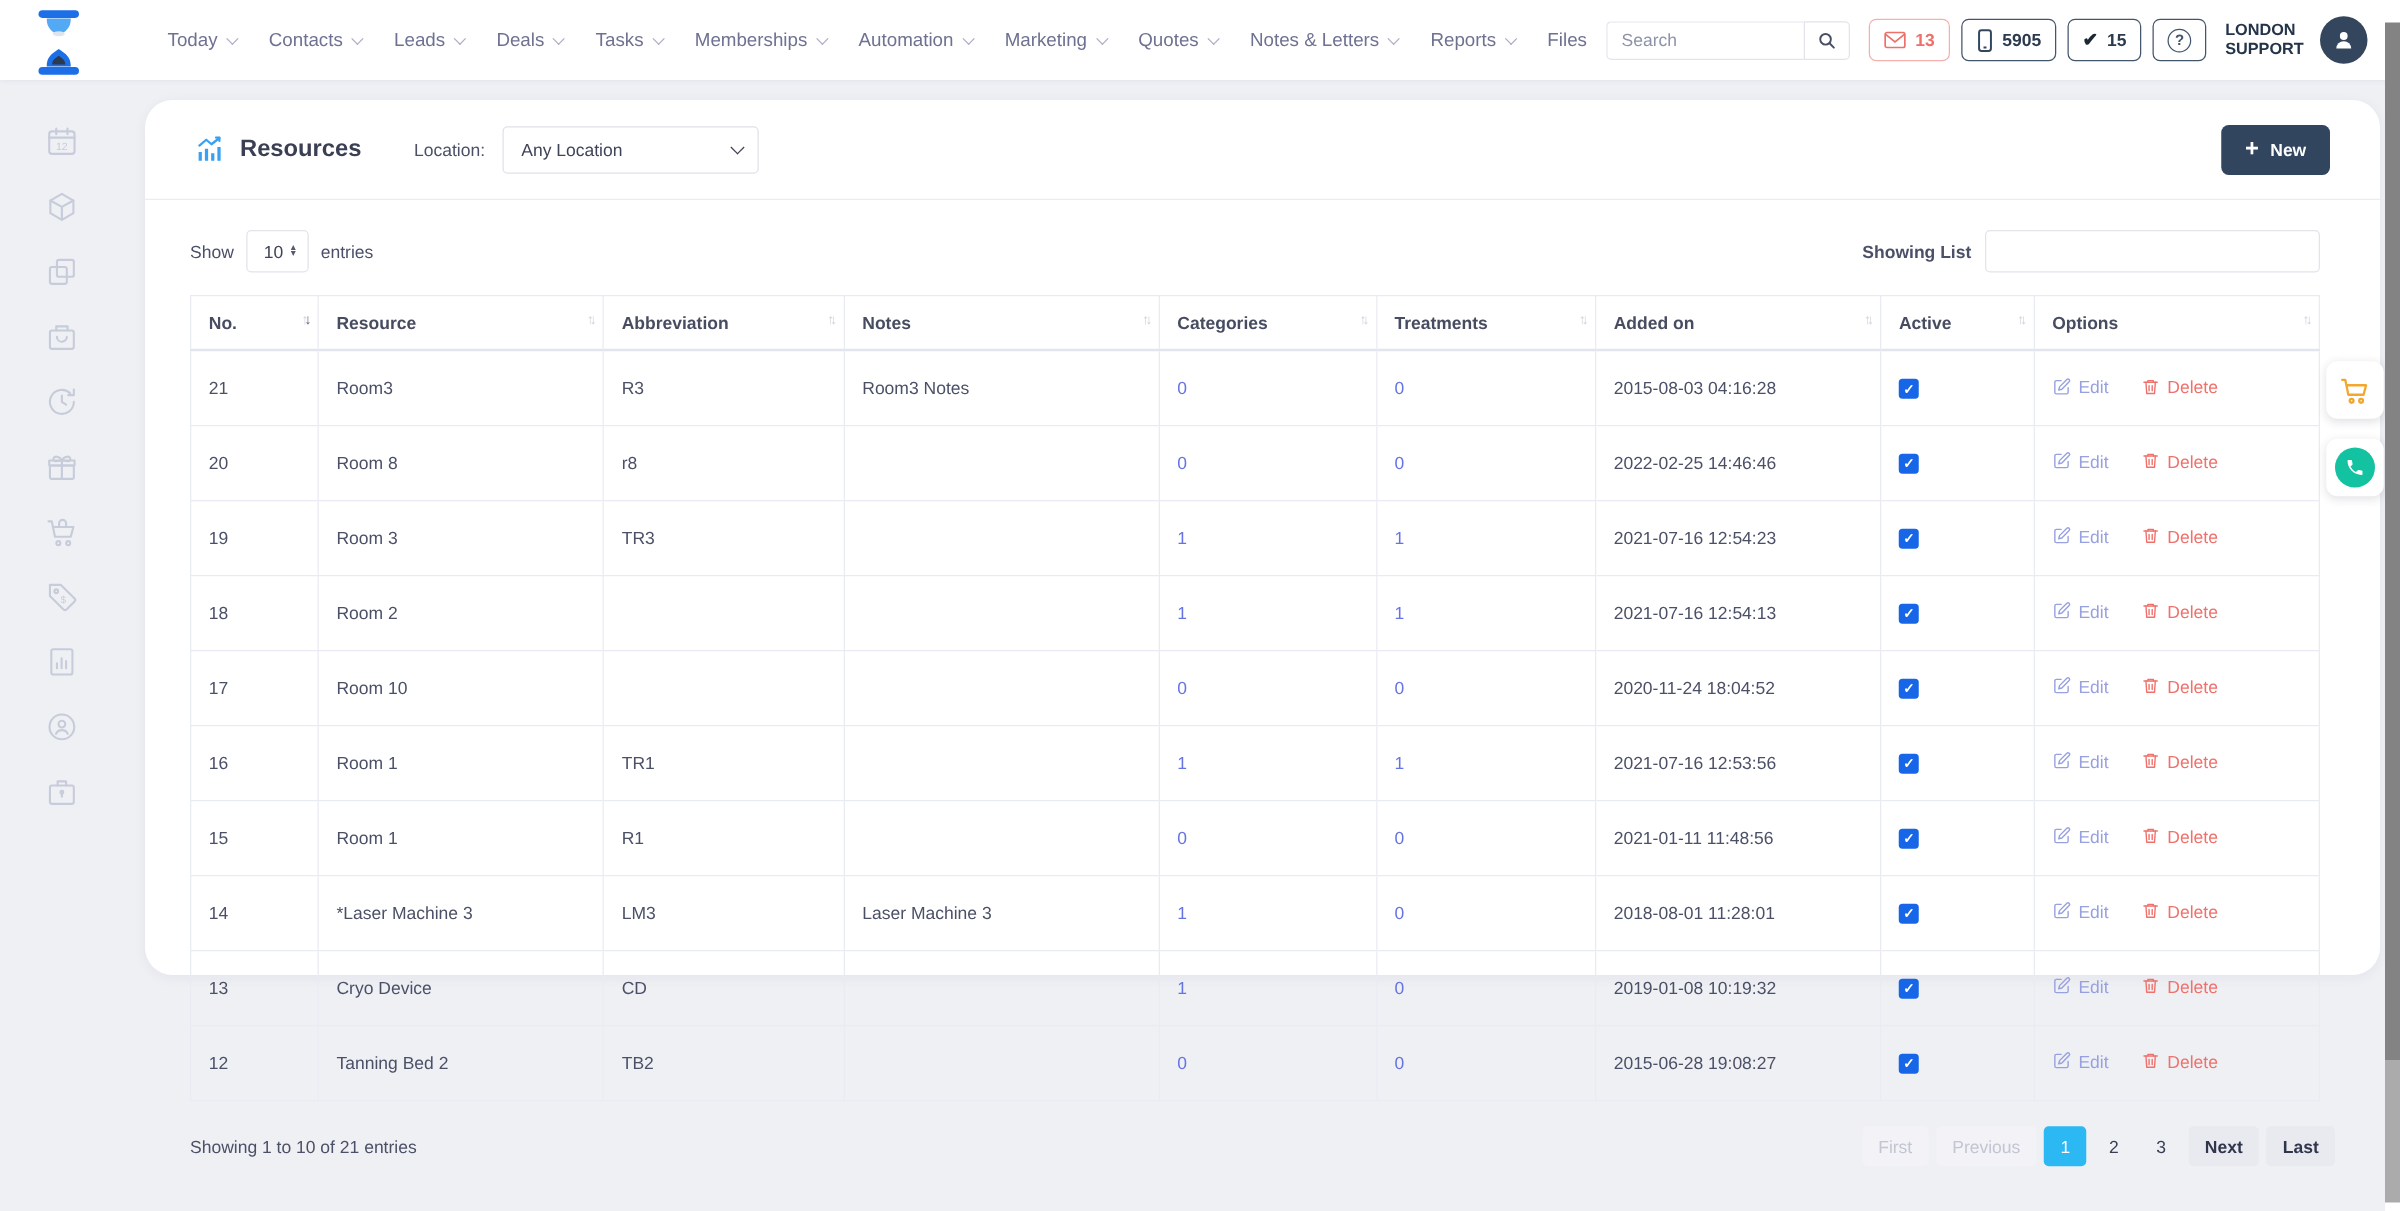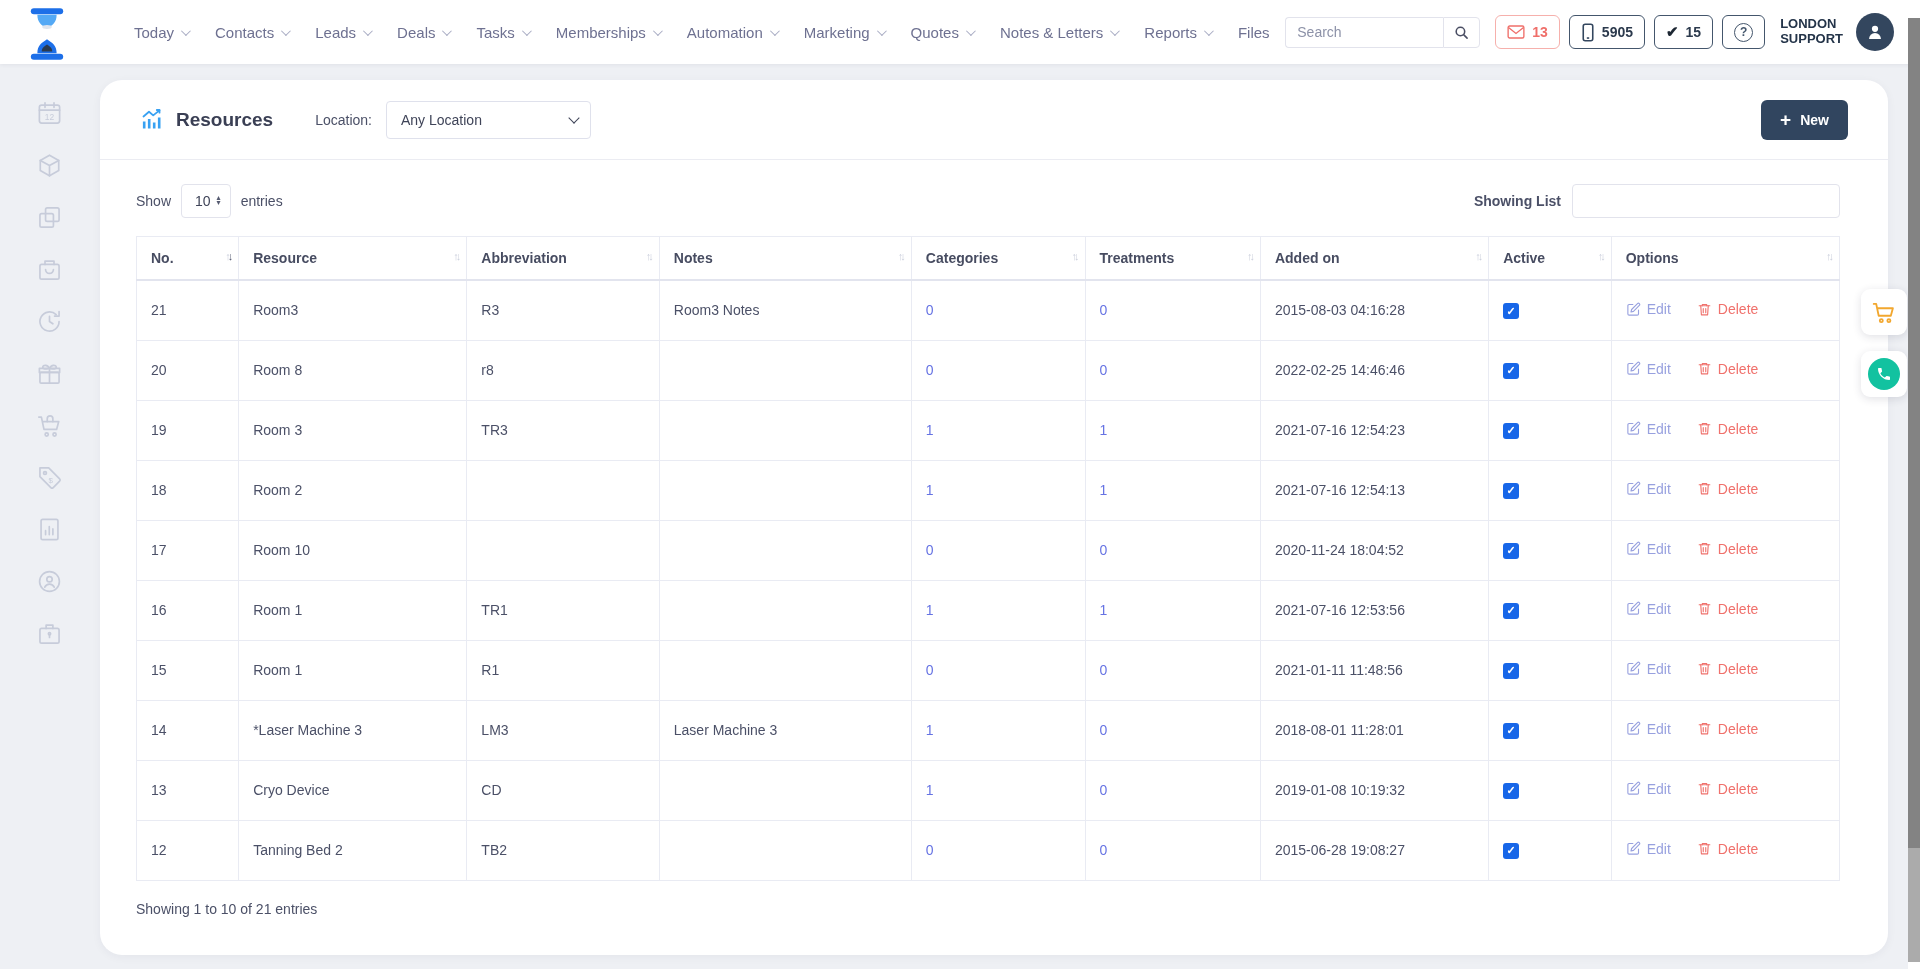--- a/index.html
+++ b/index.html
@@ -65,21 +65,21 @@
   .sidebar {
     position:absolute; top:64px; left:0; width:98px; height:905px;
     display:flex; flex-direction:column; align-items:center;
     padding-top:36px; gap:25px;
   }
   .side-icon { width:27px; height:27px; color:#c7ccda; cursor:pointer; }
   .side-icon svg { width:100%; height:100%; fill:none; stroke:currentColor; stroke-width:1.5; stroke-linecap:round; stroke-linejoin:round; }
 
   
   .panel {
-    position:absolute; left:100px; top:80px; width:1788px; height:875px;
+    position:absolute; left:116px; top:80px; width:1788px; height:700px;
     background:#fff; border-radius:22px; box-shadow:0 2px 10px rgba(40,40,70,.05);
   }
   .panel-header {
     height:80px; display:flex; align-items:center; padding:0 40px;
     border-bottom:1px solid #ebecf2;
   }
   .page-title-wrap { display:flex; align-items:center; gap:12px; }
   .page-title { font-size:19px; font-weight:bold; color:#3a3f54; }
   .loc-label { margin-left:42px; font-size:14px; color:#4b5067; }
   .loc-select-wrap { position:relative; margin-left:14px; }
@@ -673,20 +673,29 @@
                 </svg>
                 <span>Delete</span>
               </a></td>
           </tr>
         </tbody>
     </table>
   </div>
 
   <div class="panel-footer">
     <span class="summary">Showing 1 to 10 of 21 entries</span>
+    <div class="pagination">
+      <span class="page-btn disabled">First</span>
+      <span class="page-btn disabled">Previous</span>
+      <span class="page-num active">1</span>
+      <span class="page-num">2</span>
+      <span class="page-num">3</span>
+      <span class="page-btn dark">Next</span>
+      <span class="page-btn dark">Last</span>
+    </div>
   </div>
 </main>
 
 <div class="fab cart-fab">
   <span class="cart-orange">
     <svg viewBox="0 0 24 24">
         <circle cx="9.5" cy="20" r="1.4"></circle>
         <circle cx="16.5" cy="20" r="1.4"></circle>
         <path d="M2.5 4.5h2.3l2.3 11h11.2l1.9-7H6"></path>
       </svg>

